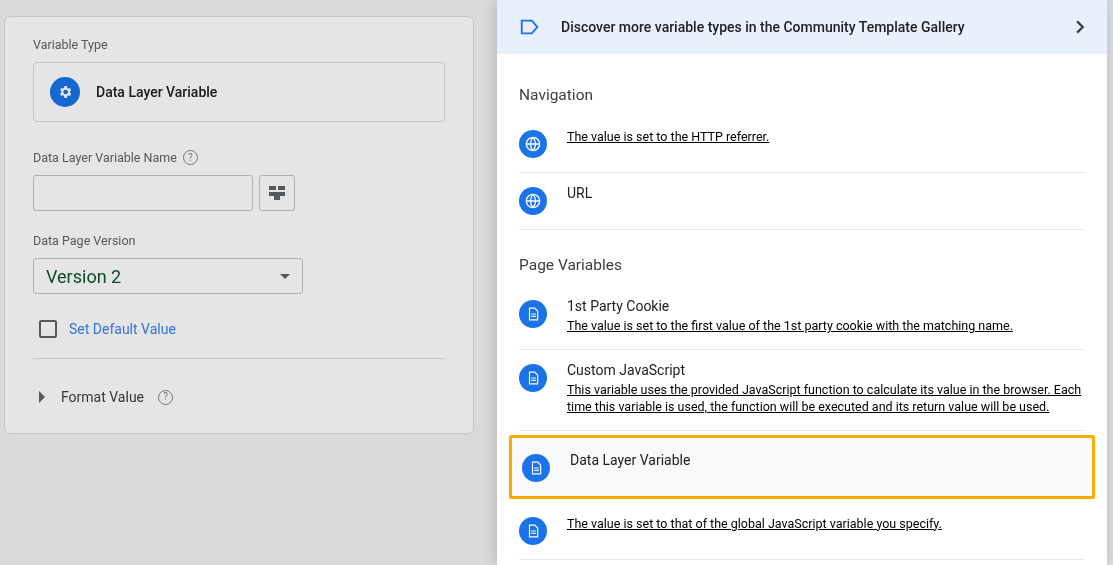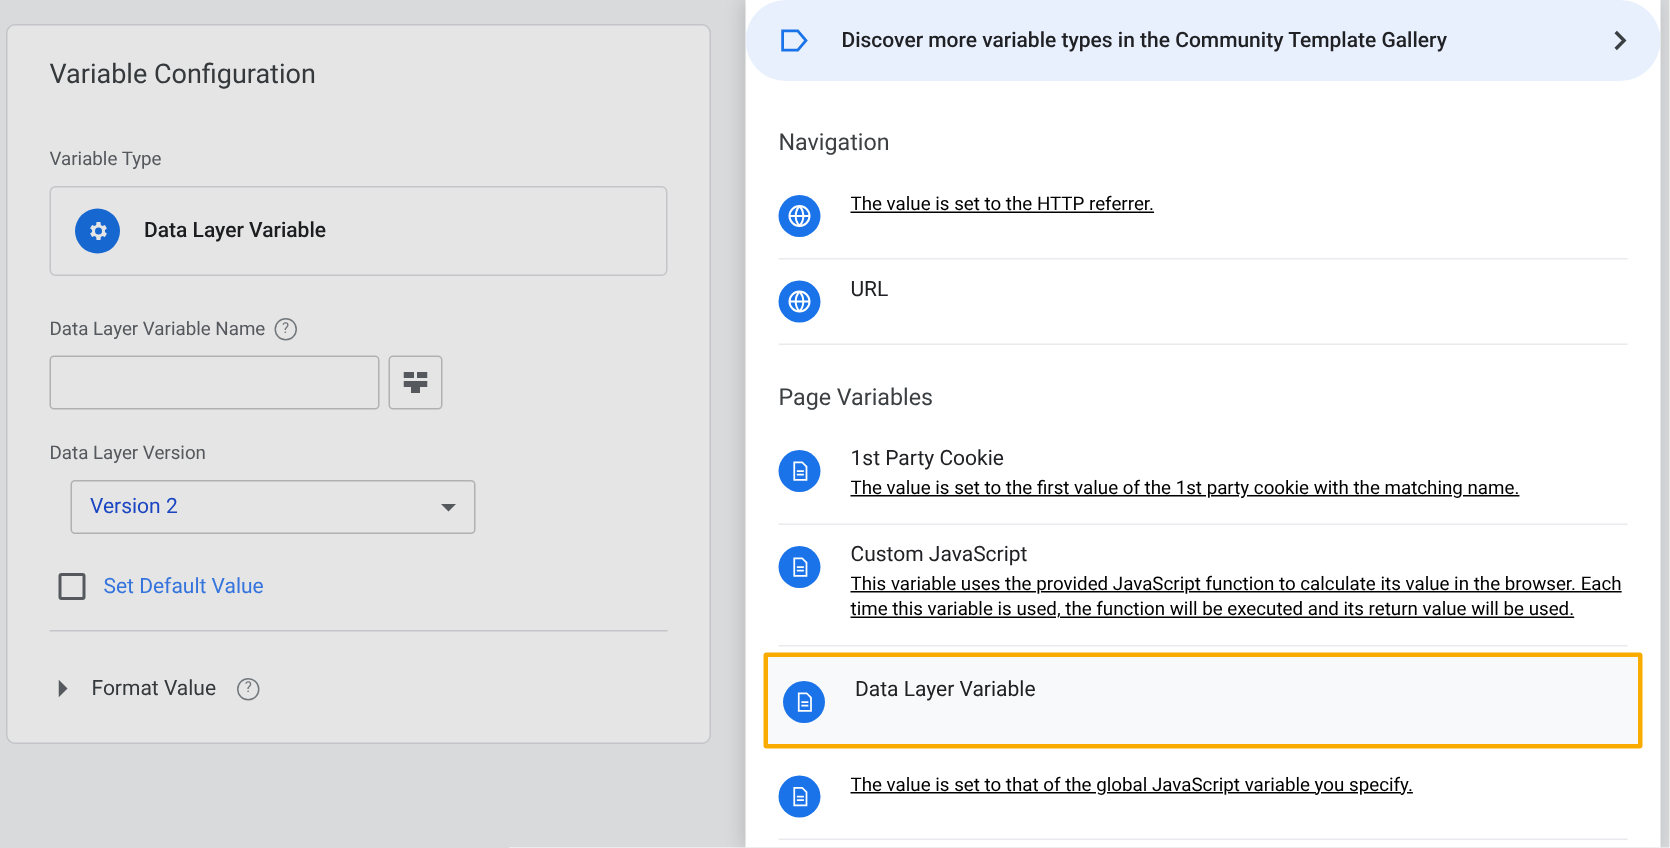--- a/index.html
+++ b/index.html
@@ -76,25 +76,24 @@
     display: flex; align-items: center; justify-content: center;
     cursor: pointer;
   }
   .select-box {
     width: 270px; height: 36px;
     border: 1px solid #c4c7c5;
     border-radius: 3px;
     background: #fff;
     display: flex; align-items: center; justify-content: space-between;
     padding: 0 12px;
-    font-size: 14px;
-    color: #1d4ed8;
+    font-size: 18px;
+    color: #14532d;
     margin-bottom: 26px;
     cursor: pointer;
-    margin-left: 14px;
   }
   .checkbox-row {
     display: flex; align-items: center; gap: 12px;
     font-size: 14px; color: #3b82f6;
     margin-bottom: 20px;
   }
   .checkbox {
     width: 18px; height: 18px;
     border: 2px solid #5f6368;
     border-radius: 2px;
@@ -122,21 +121,20 @@
     background: #fff;
     z-index: 10;
     box-shadow: -2px 0 12px rgba(0,0,0,0.15);
     overflow: hidden;
   }
   .banner {
     background: #e8f0fe;
     padding: 16px 22px;
     display: flex; align-items: center; gap: 20px;
     cursor: pointer;
-    border-radius: 27px;
   }
   .banner-text { flex: 1; font-size: 14px; font-weight: 500; color: #202124; }
   .rp-body { padding: 18px 22px; }
   .section-title {
     font-size: 15.5px; color: #3c4043;
     margin: 14px 0 12px;
   }
   .var-item {
     display: flex; gap: 20px;
     padding: 12px 0 14px;
@@ -168,21 +166,20 @@
     border-left: 5px solid transparent;
     border-right: 5px solid transparent;
     border-top: 5px solid #5f6368;
   }
   svg { display: block; }
 </style>
 </head>
 <body>
 
 <div class="left-panel">
-  <div class="lp-header">Variable Configuration</div>
   <div class="lp-body">
     <div class="lp-label">Variable Type</div>
     <div class="type-row">
       <span class="type-icon">
         <svg width="16" height="16" viewBox="0 0 24 24" fill="#fff">
             <path d="M19.4 13a7.5 7.5 0 000-2l2-1.6-2-3.4-2.4 1a7.4 7.4 0 00-1.7-1L15 3h-4l-.3 2.9a7.4 7.4 0 00-1.7 1l-2.4-1-2 3.4L6.6 11a7.5 7.5 0 000 2l-2 1.6 2 3.4 2.4-1a7.4 7.4 0 001.7 1L11 21h4l.3-2.9a7.4 7.4 0 001.7-1l2.4 1 2-3.4zM13 15.5A3.5 3.5 0 1116.5 12 3.5 3.5 0 0113 15.5z"></path>
           </svg>
       </span>
       <span class="type-name">Data Layer Variable</span>
     </div>
@@ -198,21 +195,21 @@
           <svg width="16" height="14" viewBox="0 0 16 14" fill="#5f6368">
               <rect x="0" y="0" width="7" height="4"></rect>
               <rect x="9" y="0" width="7" height="4"></rect>
               <rect x="0" y="6" width="16" height="4"></rect>
               <rect x="5" y="10" width="6" height="4"></rect>
             </svg>
         </span>
       </div>
     </div>
 
-    <div class="lp-label">Data Layer Version</div>
+    <div class="lp-label">Data Page Version</div>
     <div class="select-box">
       <span>Version 2</span>
       <span class="caret-down"></span>
     </div>
 
     <div class="checkbox-row">
       <span class="checkbox"></span>
       <span>Set Default Value</span>
     </div>
 

